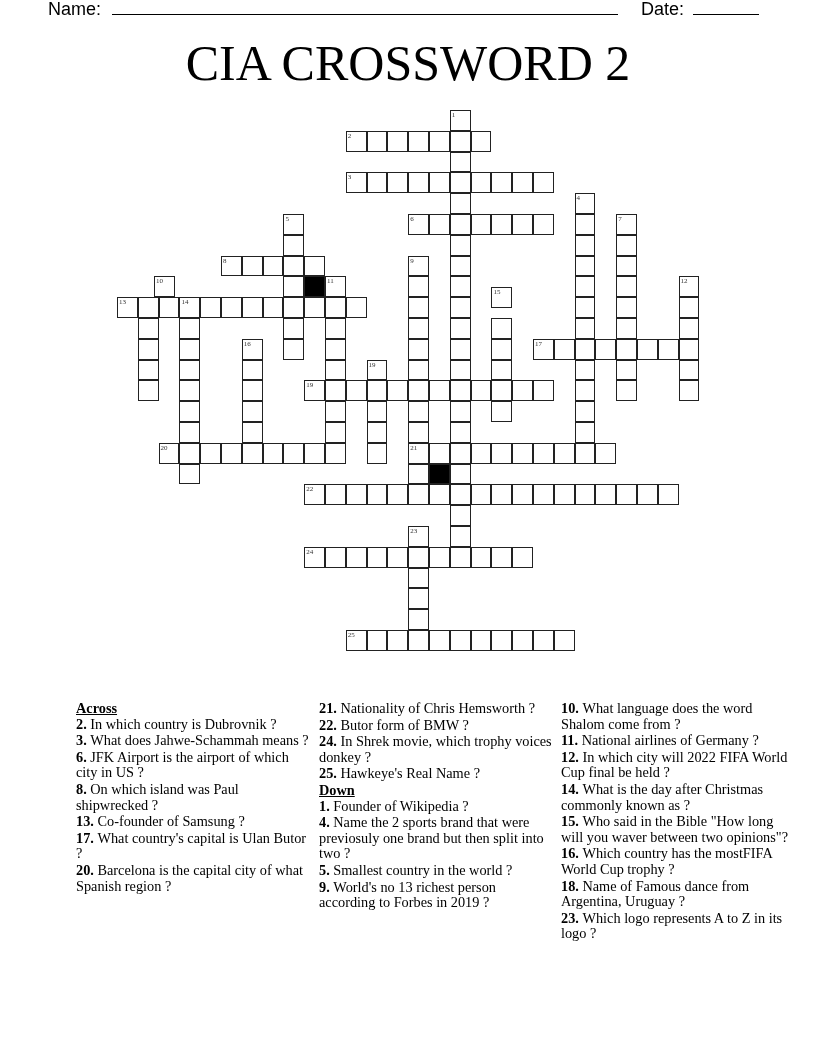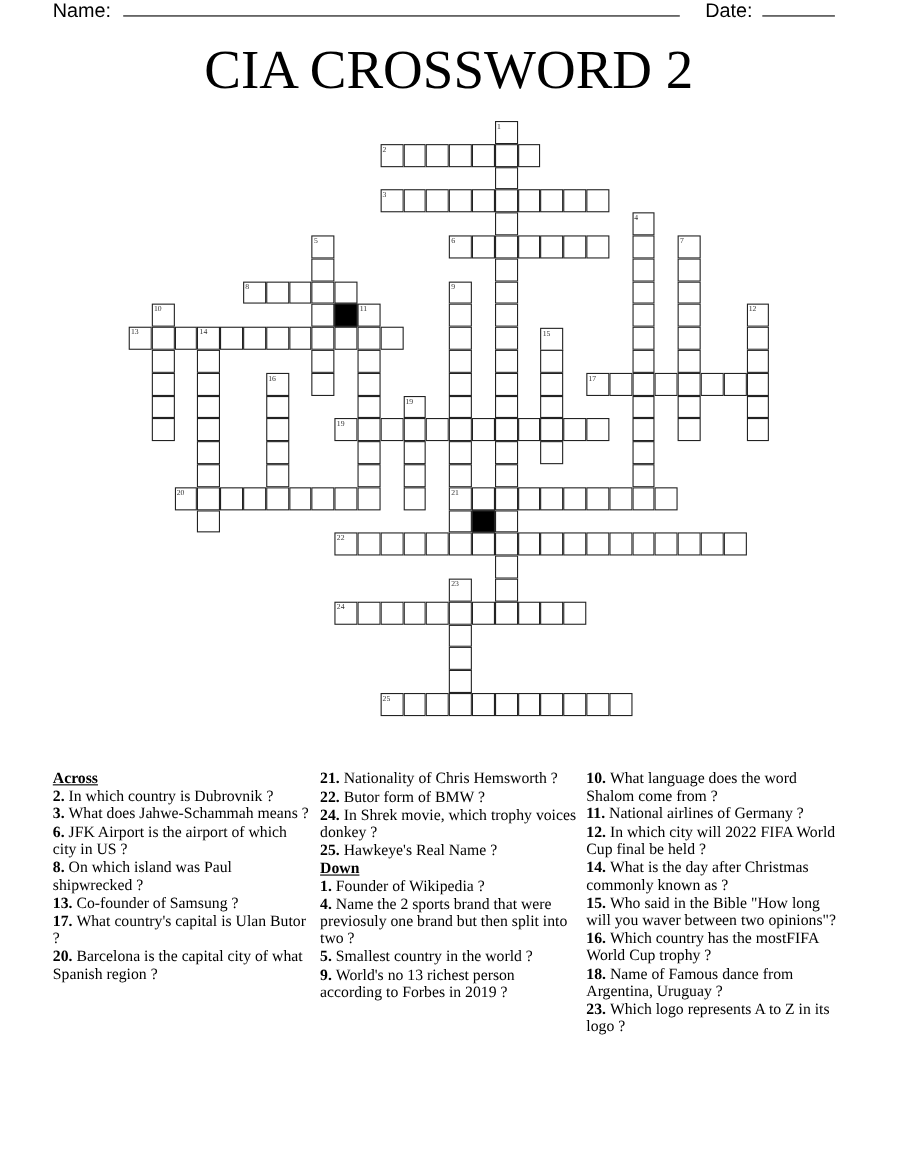--- a/index.html
+++ b/index.html
@@ -5,21 +5,21 @@
   html,body{margin:0;padding:0;background:#fff;}
   body{width:816px;height:1056px;position:relative;overflow:hidden;font-family:"Liberation Serif",serif;color:#000;}
   .hdr{position:absolute;top:-2px;left:48px;font-family:"Liberation Sans",sans-serif;font-size:18px;white-space:nowrap;}
   .hdr .line{display:inline-block;border-bottom:1px solid #000;height:16px;vertical-align:baseline;}
   .title{position:absolute;top:33px;left:0;width:816px;text-align:center;font-family:"Liberation Serif",serif;font-size:50px;line-height:60px;}
   #grid{position:absolute;left:117px;top:110px;}
   .cell{position:absolute;width:20.8px;height:20.8px;box-sizing:border-box;border:1px solid #222;background:#fff;}
   .cell.black{background:#000;}
   .num{position:absolute;left:1px;top:0px;font-size:7px;line-height:8px;color:#333;font-family:"Liberation Serif",serif;}
   .clues{position:absolute;top:701px;font-size:14.3px;line-height:15.6px;}
-  .clues .col{position:absolute;width:235px;}
+  .clues .col{position:absolute;width:235px;margin-left:28px;}
   .clues h4{margin:0;font-size:14.3px;text-decoration:underline;font-weight:bold;}
   .clue{margin:0 0 1px 0;}
   .clue b{font-weight:bold;}
 </style>
 </head>
 <body>
 
 <div class="hdr">
   <span>Name:</span>
   <span class="line" style="width:506px;margin-left:6px;"></span>
@@ -227,21 +227,21 @@
       <span class="num">9</span>
     </div>
     <div class="cell" style="left: 291.2px; top: 166.4px;"></div>
     <div class="cell" style="left: 291.2px; top: 187.2px;"></div>
     <div class="cell" style="left: 291.2px; top: 208px;"></div>
     <div class="cell" style="left: 291.2px; top: 228.8px;"></div>
     <div class="cell" style="left: 291.2px; top: 249.6px;"></div>
     <div class="cell" style="left: 291.2px; top: 291.2px;"></div>
     <div class="cell" style="left: 291.2px; top: 312px;"></div>
     <div class="cell" style="left: 291.2px; top: 353.6px;"></div>
-    <div class="cell" style="left: 21px; top: 166.4px;">
+    <div class="cell" style="left: 37px; top: 166.4px;">
       <span class="num">10</span>
     </div>
     <div class="cell" style="left: 20.8px; top: 208px;"></div>
     <div class="cell" style="left: 20.8px; top: 228.8px;"></div>
     <div class="cell" style="left: 20.8px; top: 249.6px;"></div>
     <div class="cell" style="left: 20.8px; top: 270.4px;"></div>
     <div class="cell" style="left: 208px; top: 166.4px;">
       <span class="num">11</span>
     </div>
     <div class="cell" style="left: 208px; top: 208px;"></div>
@@ -256,21 +256,21 @@
     <div class="cell" style="left: 561.6px; top: 208px;"></div>
     <div class="cell" style="left: 561.6px; top: 249.6px;"></div>
     <div class="cell" style="left: 561.6px; top: 270.4px;"></div>
     <div class="cell" style="left: 62.4px; top: 208px;"></div>
     <div class="cell" style="left: 62.4px; top: 228.8px;"></div>
     <div class="cell" style="left: 62.4px; top: 249.6px;"></div>
     <div class="cell" style="left: 62.4px; top: 270.4px;"></div>
     <div class="cell" style="left: 62.4px; top: 291.2px;"></div>
     <div class="cell" style="left: 62.4px; top: 312px;"></div>
     <div class="cell" style="left: 62.4px; top: 353.6px;"></div>
-    <div class="cell" style="left: 374.4px; top: 188px;">
+    <div class="cell" style="left: 374.4px; top: 177px;">
       <span class="num">15</span>
     </div>
     <div class="cell" style="left: 374.4px; top: 208px;"></div>
     <div class="cell" style="left: 374.4px; top: 228.8px;"></div>
     <div class="cell" style="left: 374.4px; top: 249.6px;"></div>
     <div class="cell" style="left: 374.4px; top: 291.2px;"></div>
     <div class="cell" style="left: 124.8px; top: 228.8px;">
       <span class="num">16</span>
     </div>
     <div class="cell" style="left: 124.8px; top: 249.6px;"></div>

